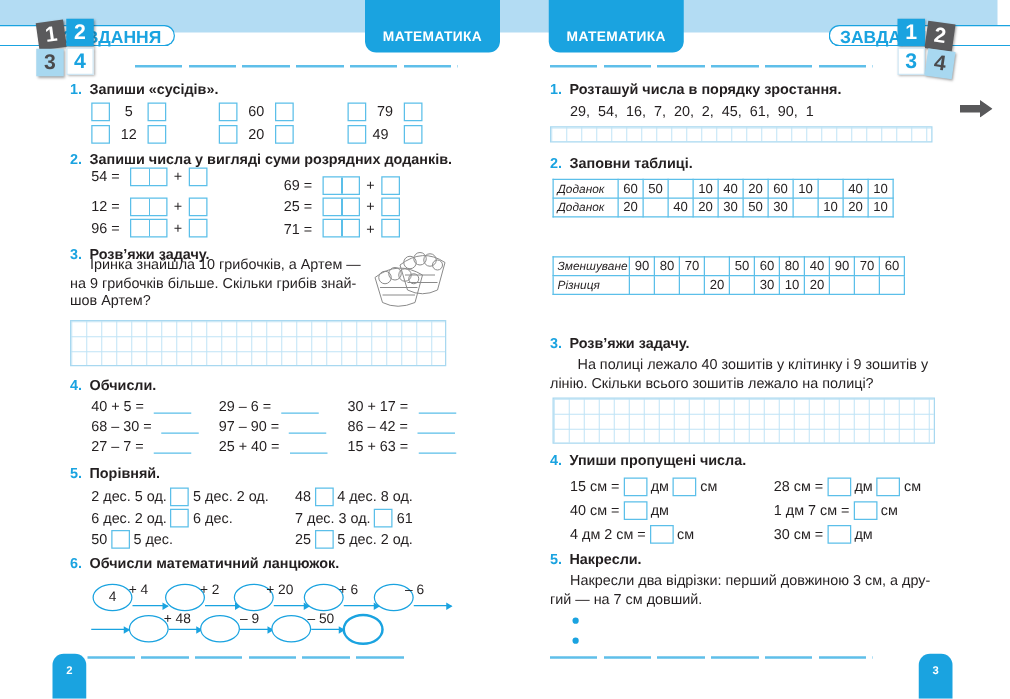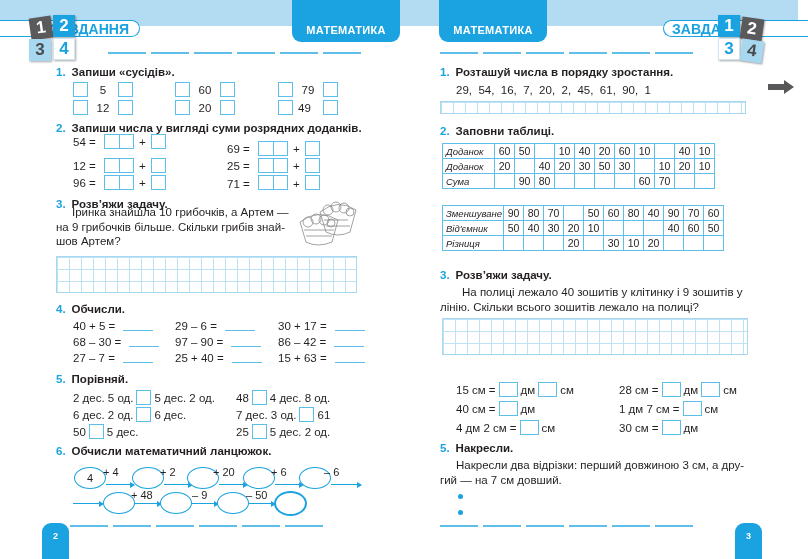--- a/index.html
+++ b/index.html
@@ -329,67 +329,39 @@
           <td>40</td>
           <td>20</td>
           <td>30</td>
           <td>50</td>
           <td>30</td>
           <td></td>
           <td>10</td>
           <td>20</td>
           <td>10</td>
         </tr>
-        <tr>
-          <td class="lab">Сума</td>
-          <td></td>
-          <td>90</td>
-          <td>80</td>
-          <td></td>
-          <td></td>
-          <td></td>
-          <td></td>
-          <td>60</td>
-          <td>70</td>
-          <td></td>
-          <td></td>
-        </tr>
       </tbody>
     </table>
   <table class="tbl" id="tbl2" style="left:38px;top:205px;">
       <tbody>
         <tr>
           <td class="lab">Зменшуване</td>
           <td>90</td>
           <td>80</td>
           <td>70</td>
           <td></td>
           <td>50</td>
           <td>60</td>
           <td>80</td>
           <td>40</td>
           <td>90</td>
           <td>70</td>
           <td>60</td>
         </tr>
         <tr>
-          <td class="lab">Від'ємник</td>
-          <td>50</td>
-          <td>40</td>
-          <td>30</td>
-          <td>20</td>
-          <td>10</td>
-          <td></td>
-          <td></td>
-          <td></td>
-          <td>40</td>
-          <td>60</td>
-          <td>50</td>
-        </tr>
-        <tr>
           <td class="lab">Різниця</td>
           <td></td>
           <td></td>
           <td></td>
           <td>20</td>
           <td></td>
           <td>30</td>
           <td>10</td>
           <td>20</td>
           <td></td>
@@ -401,20 +373,23 @@
 
   <div class="task-title" style="left:36px;top:269px;">
     <span class="n">3.</span><span>Розв’яжи задачу.</span>
   </div>
   <div class="para" style="left:36px;top:285px;">
     <div style="padding-left:22px">На полиці лежало 40 зошитів у клітинку і 9 зошитів у</div>
     <div>лінію. Скільки всього зошитів лежало на полиці?</div>
   </div>
   <div class="grid" style="left:38px;top:318px;width:306px;height:37px;"></div>
 
+  <div class="task-title" style="left:36px;top:363px;">
+    <span class="n">4.</span><span>Упиши пропущені числа.</span>
+  </div>
   <div class="row" style="left:52px;top:382px;gap:3px">
       <span>15 см =</span>
       <span class="box" style="width:19px"></span>
       <span>дм</span>
       <span class="box" style="width:19px"></span>
       <span>см</span>
     </div>
   <div class="row" style="left:52px;top:401px;gap:3px">
       <span>40 см =</span>
       <span class="box" style="width:19px"></span>

